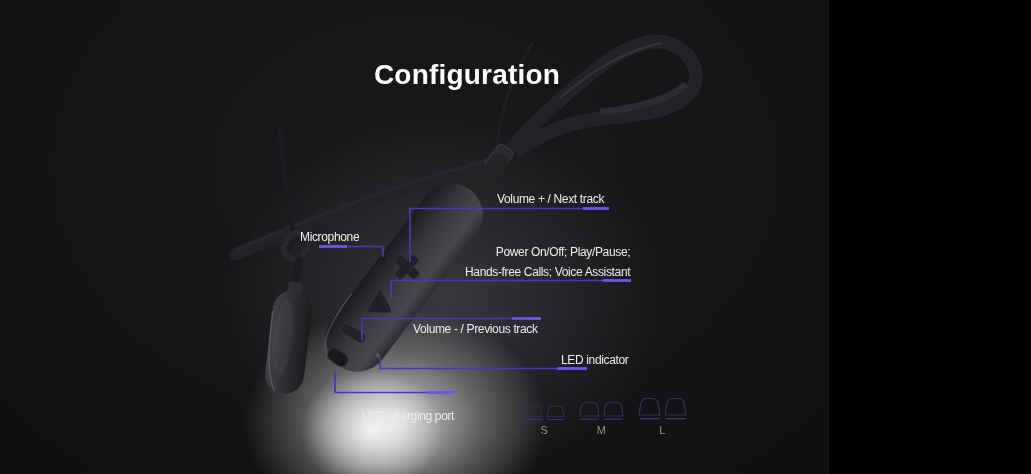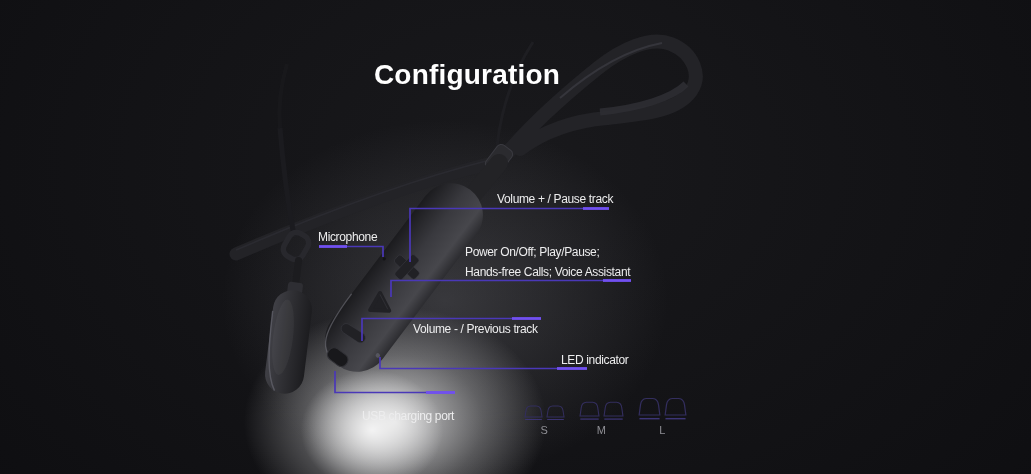--- a/index.html
+++ b/index.html
@@ -1,39 +1,40 @@
 <!DOCTYPE html>
 <html><head>
 <meta charset="utf-8">
 <style>
   html,body{margin:0;padding:0;background:#000;}
   .stage{
-    position:relative;width:1031px;height:474px;overflow:hidden;
+    position:relative;width:829px;height:474px;overflow:hidden;
     background:
       radial-gradient(ellipse 700px 520px at 50% 35%, #19191c 0%, #131316 55%, #0e0e11 100%);
     font-family:"Liberation Sans", sans-serif;
+    text-align:right;
   }
   .glow{position:absolute;inset:0;pointer-events:none;}
   .glow-grey{background:radial-gradient(ellipse 310px 250px at 445px 300px,
       rgba(128,128,134,0.32) 0%, rgba(128,128,134,0.12) 45%, rgba(128,128,134,0) 72%);}
   .glow-white{background:radial-gradient(ellipse 210px 160px at 395px 422px,
       rgba(255,255,255,0.80) 0%, rgba(255,255,255,0.28) 42%, rgba(255,255,255,0) 72%);}
   .glow-core{background:radial-gradient(ellipse 95px 80px at 372px 430px,
       rgba(255,255,255,0.85) 0%, rgba(255,255,255,0) 75%);}
   .title{
     position:absolute;top:40px;left:467px;transform:translateX(-50%);
     color:#ffffff;font-size:28px;font-weight:bold;letter-spacing:.2px;white-space:nowrap;
   }
   .product-svg,.lines-svg{position:absolute;left:0;top:0;}
   .callout{
     position:absolute;color:#ededee;font-size:12px;letter-spacing:-0.35px;
     white-space:nowrap;line-height:20px;
   }
   .lbl-volup{left:497px;top:189px;}
-  .lbl-mic{left:318px;top:227px;}
+  .lbl-mic{left:300px;top:227px;}
   .lbl-power{left:465px;top:242px;}
   .lbl-voldown{left:413px;top:319px;}
   .lbl-led{left:517px;top:350px;margin-left:44px;}
   .lbl-usb{left:362px;top:394px;margin-top:12px;}
   .tips{
     position:absolute;left:524px;top:397px;display:flex;align-items:flex-end;gap:14px;
   }
   .tip-group{display:flex;flex-direction:column;align-items:center;}
   .tip-icons{display:flex;gap:3px;align-items:flex-end;}
   .tip-label{margin-top:3px;font-size:11px;color:#8e8e94;letter-spacing:.5px;}
@@ -133,21 +134,21 @@
       <path d="M 319 246.5 L 347 246.5"></path>
       <path d="M 603 280.5 L 631 280.5"></path>
       <path d="M 512 318.5 L 541 318.5"></path>
       <path d="M 557 368.5 L 587 368.5"></path>
       <path d="M 426 392.5 L 455 392.5"></path>
     </g>
   </svg>
 
   <h1 class="title">Configuration</h1>
 
-  <div class="callout lbl-volup">Volume + / Pause track</div>
+  <div class="callout lbl-volup">Volume + / Next track</div>
   <div class="callout lbl-mic">Microphone</div>
   <div class="callout lbl-voldown">Volume - / Previous track</div>
   <div class="callout lbl-power">
     <div>Power On/Off; Play/Pause;</div>
     <div>Hands-free Calls; Voice Assistant</div>
   </div>
   <div class="callout lbl-led">LED indicator</div>
   <div class="callout lbl-usb">USB charging port</div>
 
   <div class="tips">

